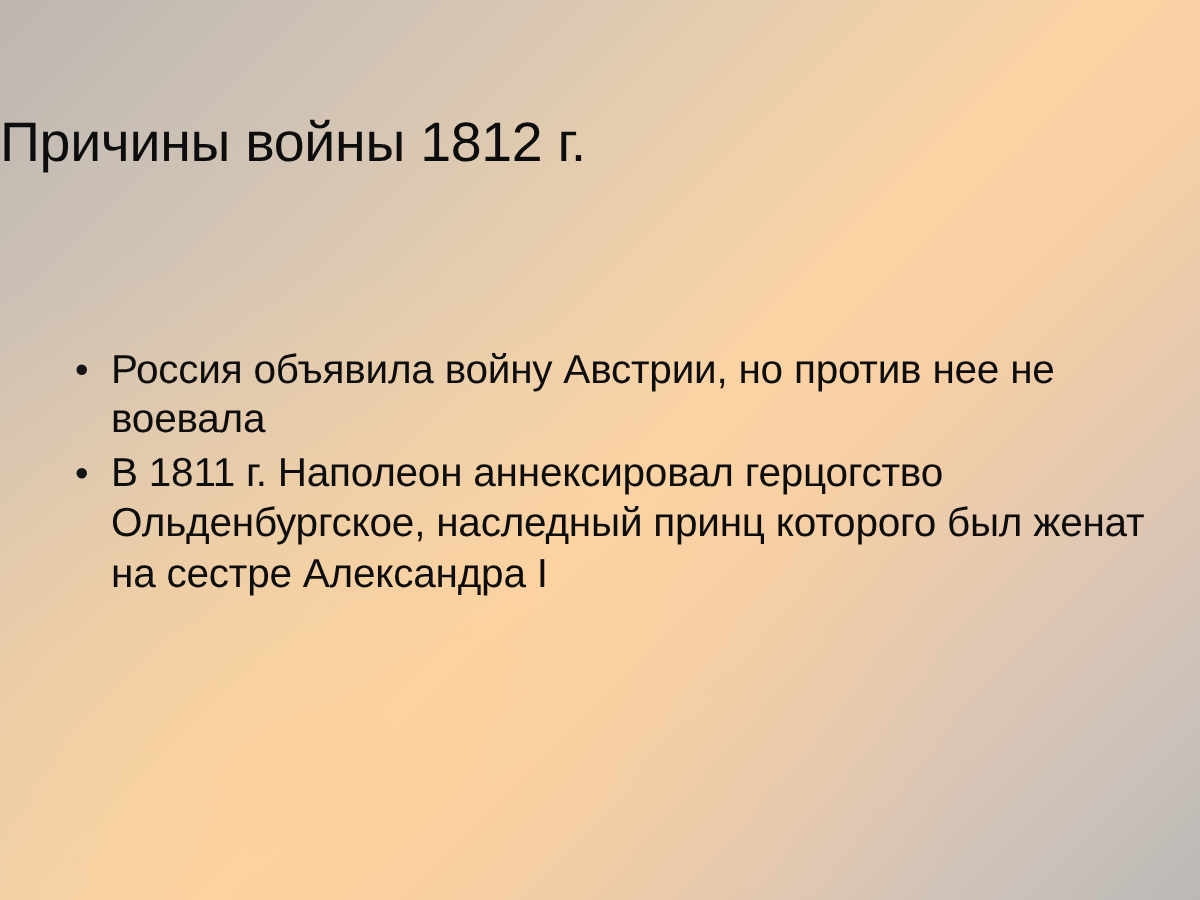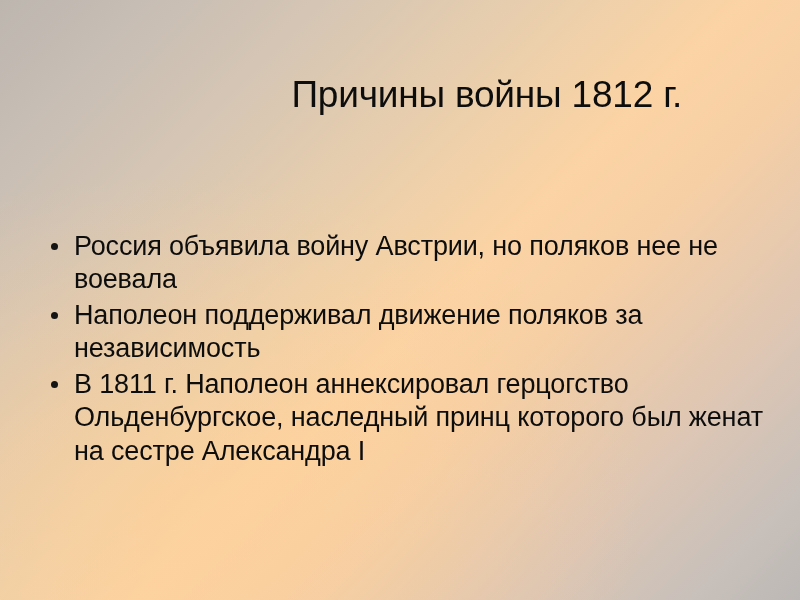--- a/index.html
+++ b/index.html
@@ -53,21 +53,21 @@
   #slide > * {
     position: relative;
     z-index: 2;
   }
 
   .title {
     position: absolute;
     left: 0;
     top: 48px;
     width: 694px;
-    text-align: right;
+    text-align: left;
     font-size: 37px;
     line-height: 44px;
     color: #0d0d0d;
     font-weight: normal;
     letter-spacing: -0.2px;
     padding-right: 12px;
     box-sizing: border-box;
     white-space: nowrap;
   }
 
@@ -109,29 +109,25 @@
 <body>
 
 <div id="slide">
 
   <h1 class="title">Причины войны 1812 г.</h1>
 
   <ul class="body-list">
 
     <li class="bullet-item">
       <span class="bullet-dot"></span>
-      <span class="bullet-text">Россия объявила войну Австрии, но поляков нее не воевала</span>
+      <span class="bullet-text">Россия объявила войну Австрии, но против нее не воевала</span>
     </li>
 
 
 
-    <li class="bullet-item">
-      <span class="bullet-dot"></span>
-      <span class="bullet-text">Наполеон поддерживал движение поляков за независимость</span>
-    </li>
 
     <li class="bullet-item">
       <span class="bullet-dot"></span>
       <span class="bullet-text">В 1811 г. Наполеон аннексировал герцогство Ольденбургское, наследный принц которого был женат на сестре Александра I</span>
     </li>
 
   </ul>
 
 </div>
 

